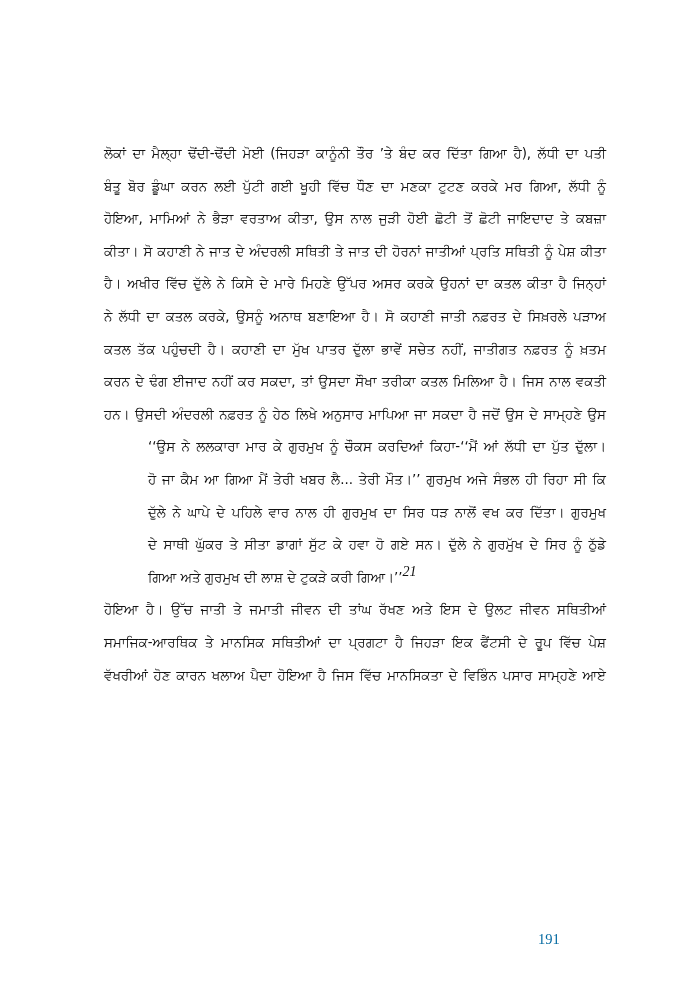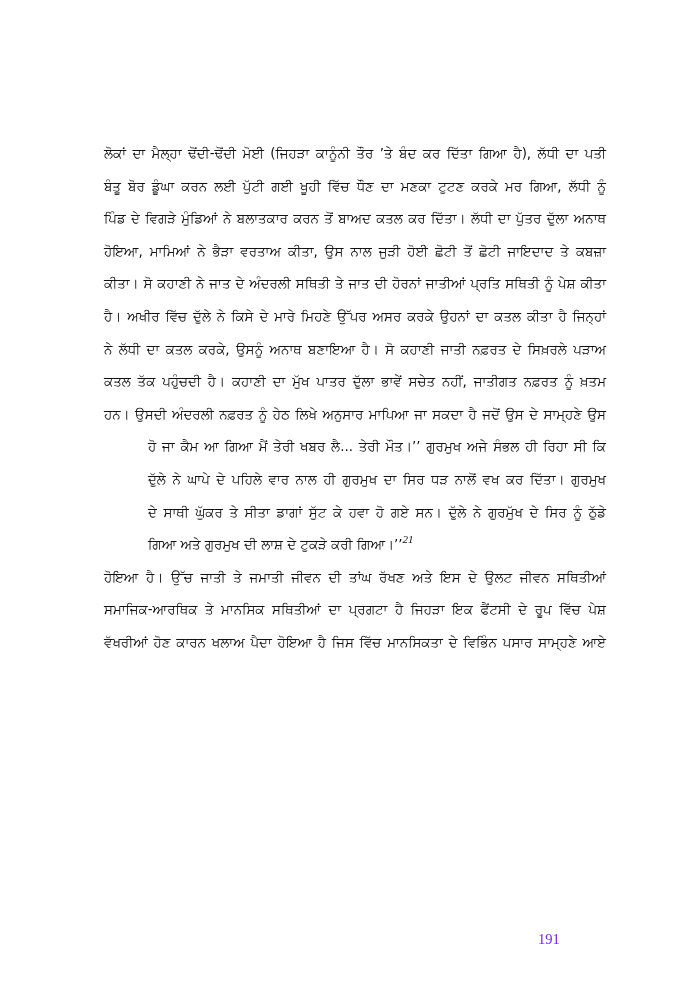--- a/index.html
+++ b/index.html
@@ -9,43 +9,44 @@
     }
     .body-text {
       position: absolute; left: 104px; top: 138px; width: 502px;
       font-family: "DejaVu Sans", sans-serif; font-size: 13.4px; color: #111;
       line-height: 32.6px; text-align: justify;
     }
     .line { display: block; white-space: nowrap; text-align-last: justify; height: 32.6px; }
     .line.last { text-align-last: left; }
     .quote { padding-left: 44px; }
     .indent { text-indent: 44px; }
-    sup { font-family: "Liberation Serif", serif; font-size: 11px; vertical-align: 6px; line-height: 0; font-style: italic; }
+    sup { font-family: "Liberation Serif", serif; font-size: 14px; vertical-align: 6px; line-height: 0; font-style: italic; }
     .page-number {
       position: absolute; left: 538px; top: 931px; font-family: "Liberation Serif", serif;
-      font-size: 14.5px; color: #6d28d9;
+      font-size: 14.5px; color: #0369a1;
     }
   </style>
 </head>
 <body>
 
 <div class="page">
   <div class="body-text">
     <div>
       <span class="line">ਲੋਕਾਂ ਦਾ ਮੈਲ੍ਹਾ ਢੋਂਦੀ-ਢੋਂਦੀ ਮੋਈ (ਜਿਹੜਾ ਕਾਨੂੰਨੀ ਤੌਰ ’ਤੇ ਬੰਦ ਕਰ ਦਿੱਤਾ ਗਿਆ ਹੈ), ਲੱਧੀ ਦਾ ਪਤੀ</span>
       <span class="line">ਬੰਤੂ ਬੋਰ ਡੂੰਘਾ ਕਰਨ ਲਈ ਪੁੱਟੀ ਗਈ ਖੂਹੀ ਵਿੱਚ ਧੌਣ ਦਾ ਮਣਕਾ ਟੁਟਣ ਕਰਕੇ ਮਰ ਗਿਆ, ਲੱਧੀ ਨੂੰ</span>
-      <span class="line">ਪਿੰਡ ਦੇ ਵਿਗੜੇ ਮੁੰਡਿਆਂ ਨੇ ਬਲਾਤਕਾਰ ਕਰਨ ਤੋਂ ਬਾਅਦ ਕਤਲ ਕਰ ਦਿੱਤਾ। ਲੱਧੀ ਦਾ ਪੁੱਤਰ ਦੁੱਲਾ ਅਨਾਥ</span>
       <span class="line">ਹੋਇਆ, ਮਾਮਿਆਂ ਨੇ ਭੈੜਾ ਵਰਤਾਅ ਕੀਤਾ, ਉਸ ਨਾਲ ਜੁੜੀ ਹੋਈ ਛੋਟੀ ਤੋਂ ਛੋਟੀ ਜਾਇਦਾਦ ਤੇ ਕਬਜ਼ਾ</span>
       <span class="line">ਕੀਤਾ। ਸੋ ਕਹਾਣੀ ਨੇ ਜਾਤ ਦੇ ਅੰਦਰਲੀ ਸਥਿਤੀ ਤੇ ਜਾਤ ਦੀ ਹੋਰਨਾਂ ਜਾਤੀਆਂ ਪ੍ਰਤਿ ਸਥਿਤੀ ਨੂੰ ਪੇਸ਼ ਕੀਤਾ</span>
       <span class="line">ਹੈ। ਅਖੀਰ ਵਿੱਚ ਦੁੱਲੇ ਨੇ ਕਿਸੇ ਦੇ ਮਾਰੇ ਮਿਹਣੇ ਉੱਪਰ ਅਸਰ ਕਰਕੇ ਉਹਨਾਂ ਦਾ ਕਤਲ ਕੀਤਾ ਹੈ ਜਿਨ੍ਹਾਂ</span>
       <span class="line">ਨੇ ਲੱਧੀ ਦਾ ਕਤਲ ਕਰਕੇ, ਉਸਨੂੰ ਅਨਾਥ ਬਣਾਇਆ ਹੈ। ਸੋ ਕਹਾਣੀ ਜਾਤੀ ਨਫ਼ਰਤ ਦੇ ਸਿਖ਼ਰਲੇ ਪੜਾਅ</span>
       <span class="line">ਕਤਲ ਤੱਕ ਪਹੁੰਚਦੀ ਹੈ। ਕਹਾਣੀ ਦਾ ਮੁੱਖ ਪਾਤਰ ਦੁੱਲਾ ਭਾਵੇਂ ਸਚੇਤ ਨਹੀਂ, ਜਾਤੀਗਤ ਨਫ਼ਰਤ ਨੂੰ ਖ਼ਤਮ</span>
+      <span class="line">ਕਰਨ ਦੇ ਢੰਗ ਈਜਾਦ ਨਹੀਂ ਕਰ ਸਕਦਾ, ਤਾਂ ਉਸਦਾ ਸੌਖਾ ਤਰੀਕਾ ਕਤਲ ਮਿਲਿਆ ਹੈ। ਜਿਸ ਨਾਲ ਵਕਤੀ</span>
       <span class="line">ਹਨ। ਉਸਦੀ ਅੰਦਰਲੀ ਨਫ਼ਰਤ ਨੂੰ ਹੇਠ ਲਿਖੇ ਅਨੁਸਾਰ ਮਾਪਿਆ ਜਾ ਸਕਦਾ ਹੈ ਜਦੋਂ ਉਸ ਦੇ ਸਾਮ੍ਹਣੇ ਉਸ</span>
     </div>
     <div class="quote">
+      <span class="line">‘‘ਉਸ ਨੇ ਲਲਕਾਰਾ ਮਾਰ ਕੇ ਗੁਰਮੁਖ ਨੂੰ ਚੌਕਸ ਕਰਦਿਆਂ ਕਿਹਾ-‘‘ਮੈਂ ਆਂ ਲੱਧੀ ਦਾ ਪੁੱਤ ਦੁੱਲਾ।</span>
       <span class="line">ਹੋ ਜਾ ਕੈਮ ਆ ਗਿਆ ਮੈਂ ਤੇਰੀ ਖਬਰ ਲੈ... ਤੇਰੀ ਮੌਤ।’’ ਗੁਰਮੁਖ ਅਜੇ ਸੰਭਲ ਹੀ ਰਿਹਾ ਸੀ ਕਿ</span>
       <span class="line">ਦੁੱਲੇ ਨੇ ਘਾਪੇ ਦੇ ਪਹਿਲੇ ਵਾਰ ਨਾਲ ਹੀ ਗੁਰਮੁਖ ਦਾ ਸਿਰ ਧੜ ਨਾਲੋਂ ਵਖ ਕਰ ਦਿੱਤਾ। ਗੁਰਮੁਖ</span>
       <span class="line">ਦੇ ਸਾਥੀ ਘੁੱਕਰ ਤੇ ਸੀਤਾ ਡਾਗਾਂ ਸੁੱਟ ਕੇ ਹਵਾ ਹੋ ਗਏ ਸਨ। ਦੁੱਲੇ ਨੇ ਗੁਰਮੁੱਖ ਦੇ ਸਿਰ ਨੂੰ ਠੁੱਡੇ</span>
       <span class="line last"><span>ਗਿਆ ਅਤੇ ਗੁਰਮੁਖ ਦੀ ਲਾਸ਼ ਦੇ ਟੁਕੜੇ ਕਰੀ ਗਿਆ।’’</span><sup>21</sup></span>
     </div>
     <div>
       <span class="line">ਹੋਇਆ ਹੈ। ਉੱਚ ਜਾਤੀ ਤੇ ਜਮਾਤੀ ਜੀਵਨ ਦੀ ਤਾਂਘ ਰੱਖਣ ਅਤੇ ਇਸ ਦੇ ਉਲਟ ਜੀਵਨ ਸਥਿਤੀਆਂ</span>
       <span class="line">ਸਮਾਜਿਕ-ਆਰਥਿਕ ਤੇ ਮਾਨਸਿਕ ਸਥਿਤੀਆਂ ਦਾ ਪ੍ਰਗਟਾ ਹੈ ਜਿਹੜਾ ਇਕ ਫੈਂਟਸੀ ਦੇ ਰੂਪ ਵਿੱਚ ਪੇਸ਼</span>
       <span class="line">ਵੱਖਰੀਆਂ ਹੋਣ ਕਾਰਨ ਖਲਾਅ ਪੈਦਾ ਹੋਇਆ ਹੈ ਜਿਸ ਵਿੱਚ ਮਾਨਸਿਕਤਾ ਦੇ ਵਿਭਿੰਨ ਪਸਾਰ ਸਾਮ੍ਹਣੇ ਆਏ</span>
     </div>

